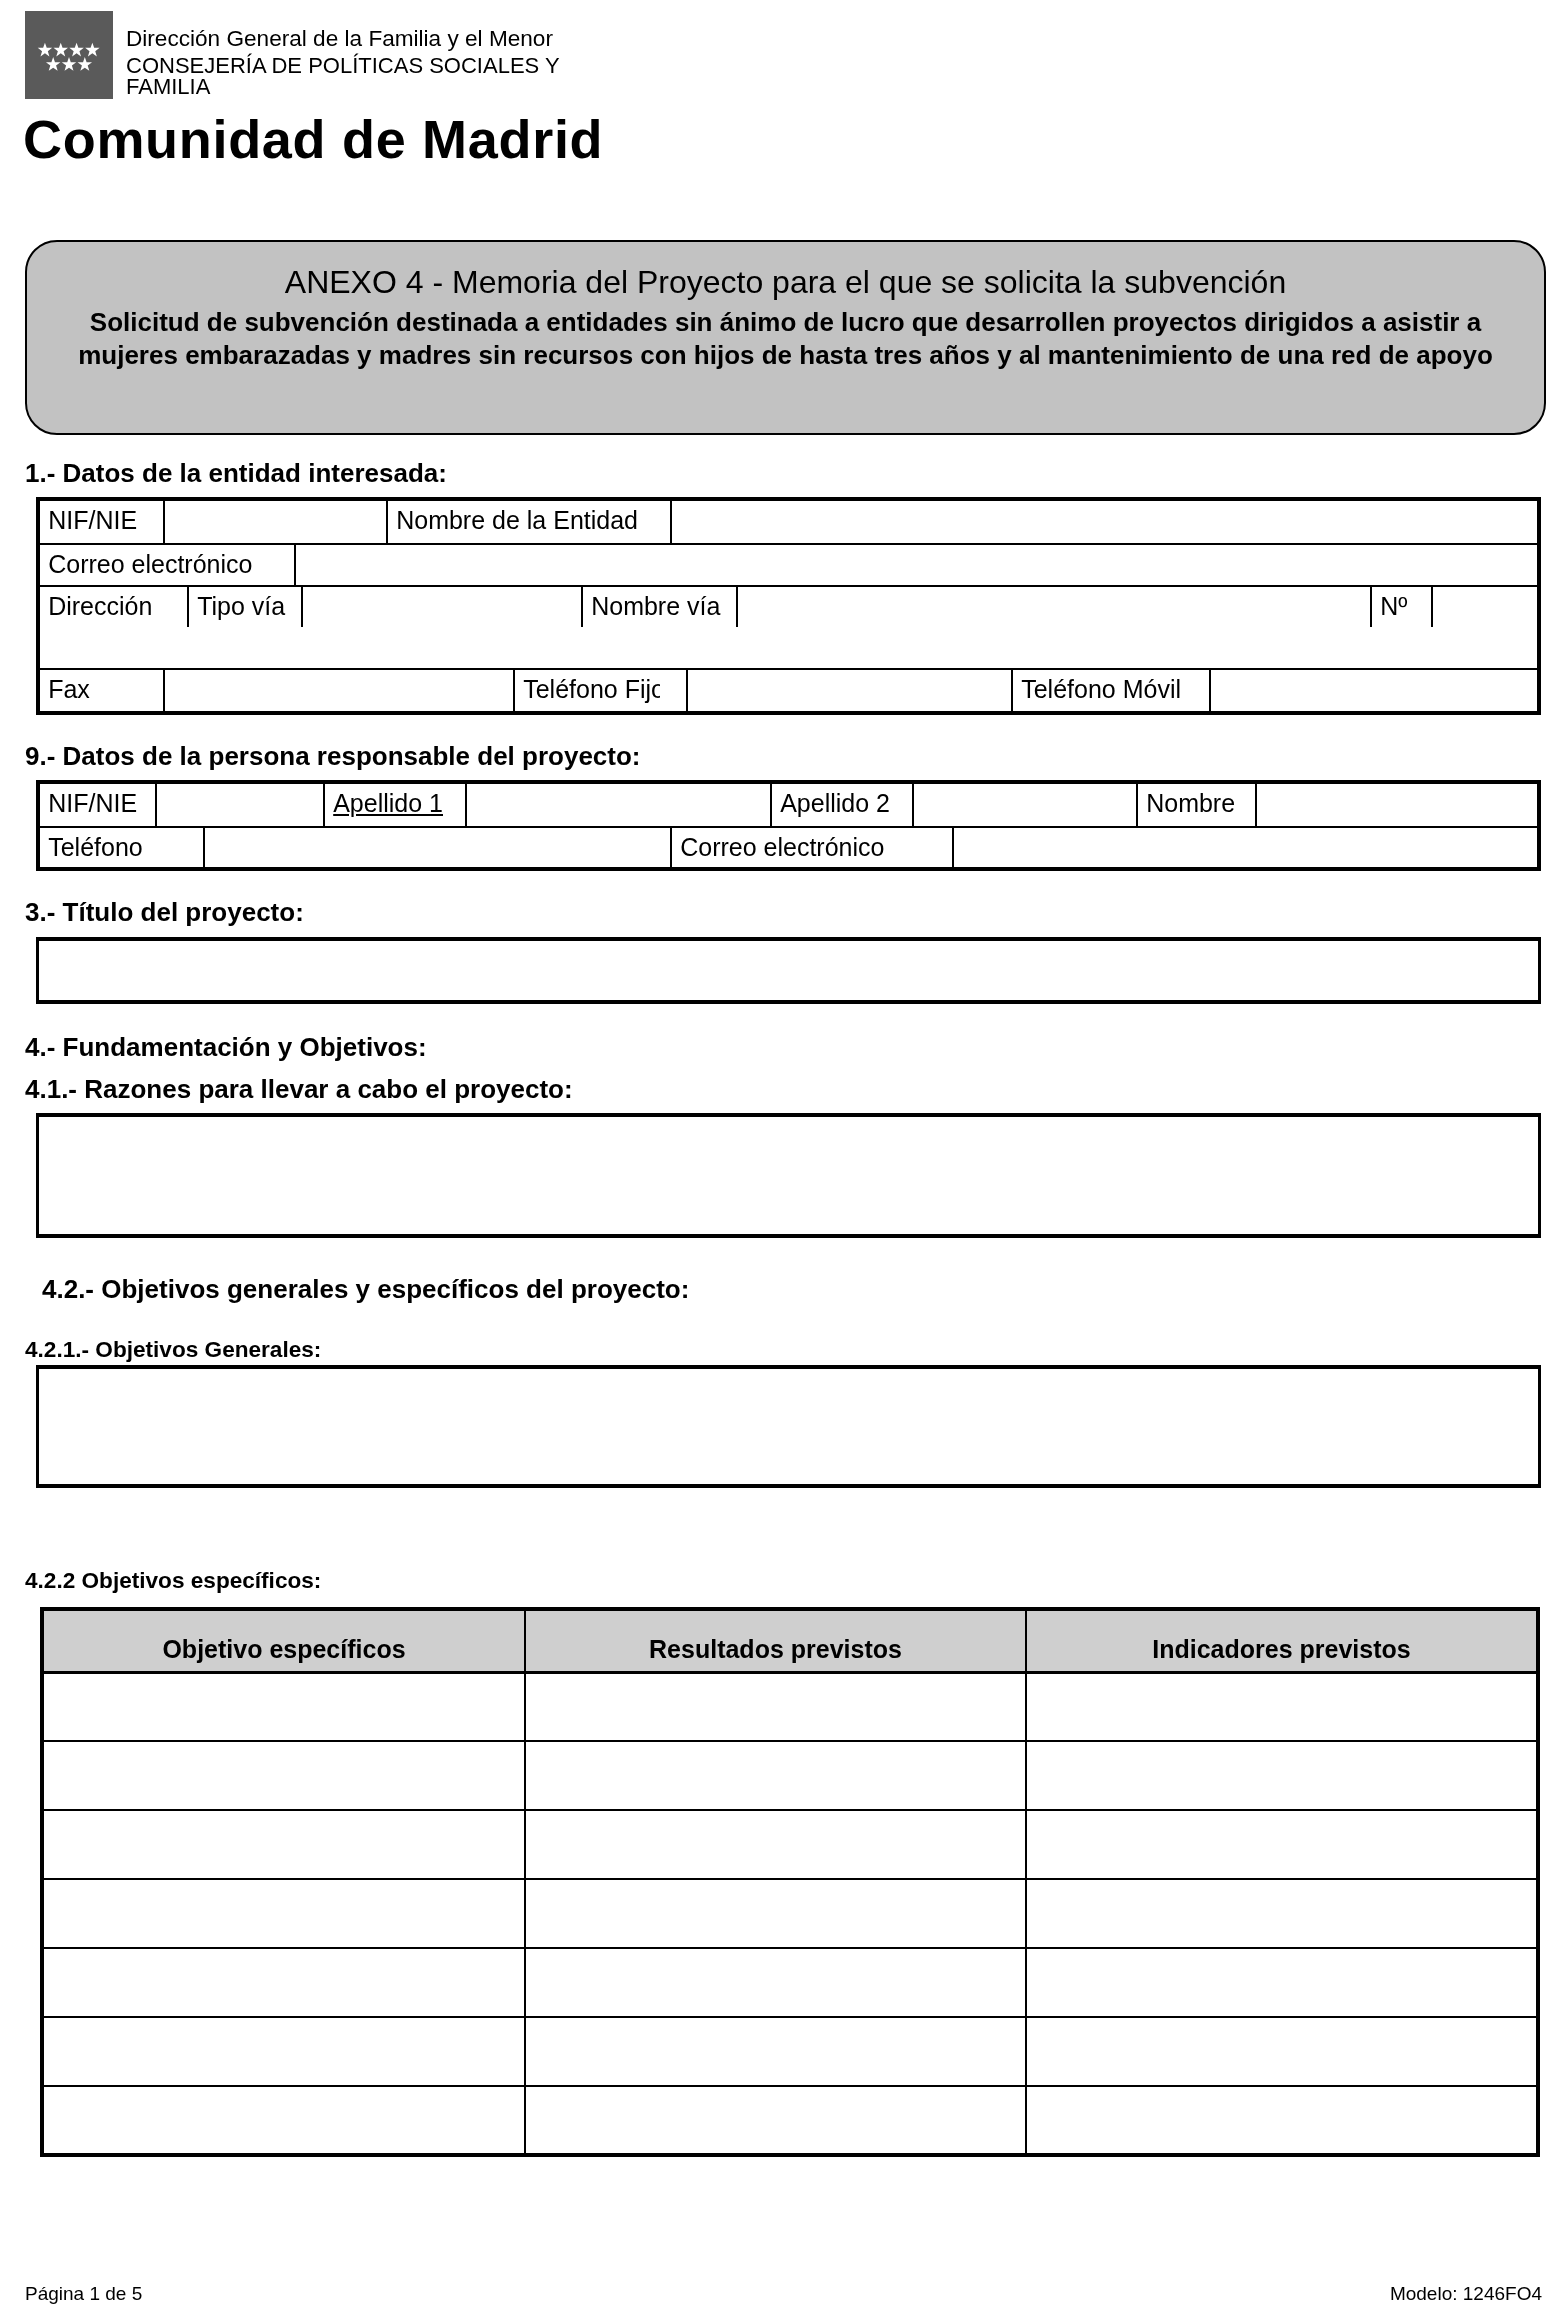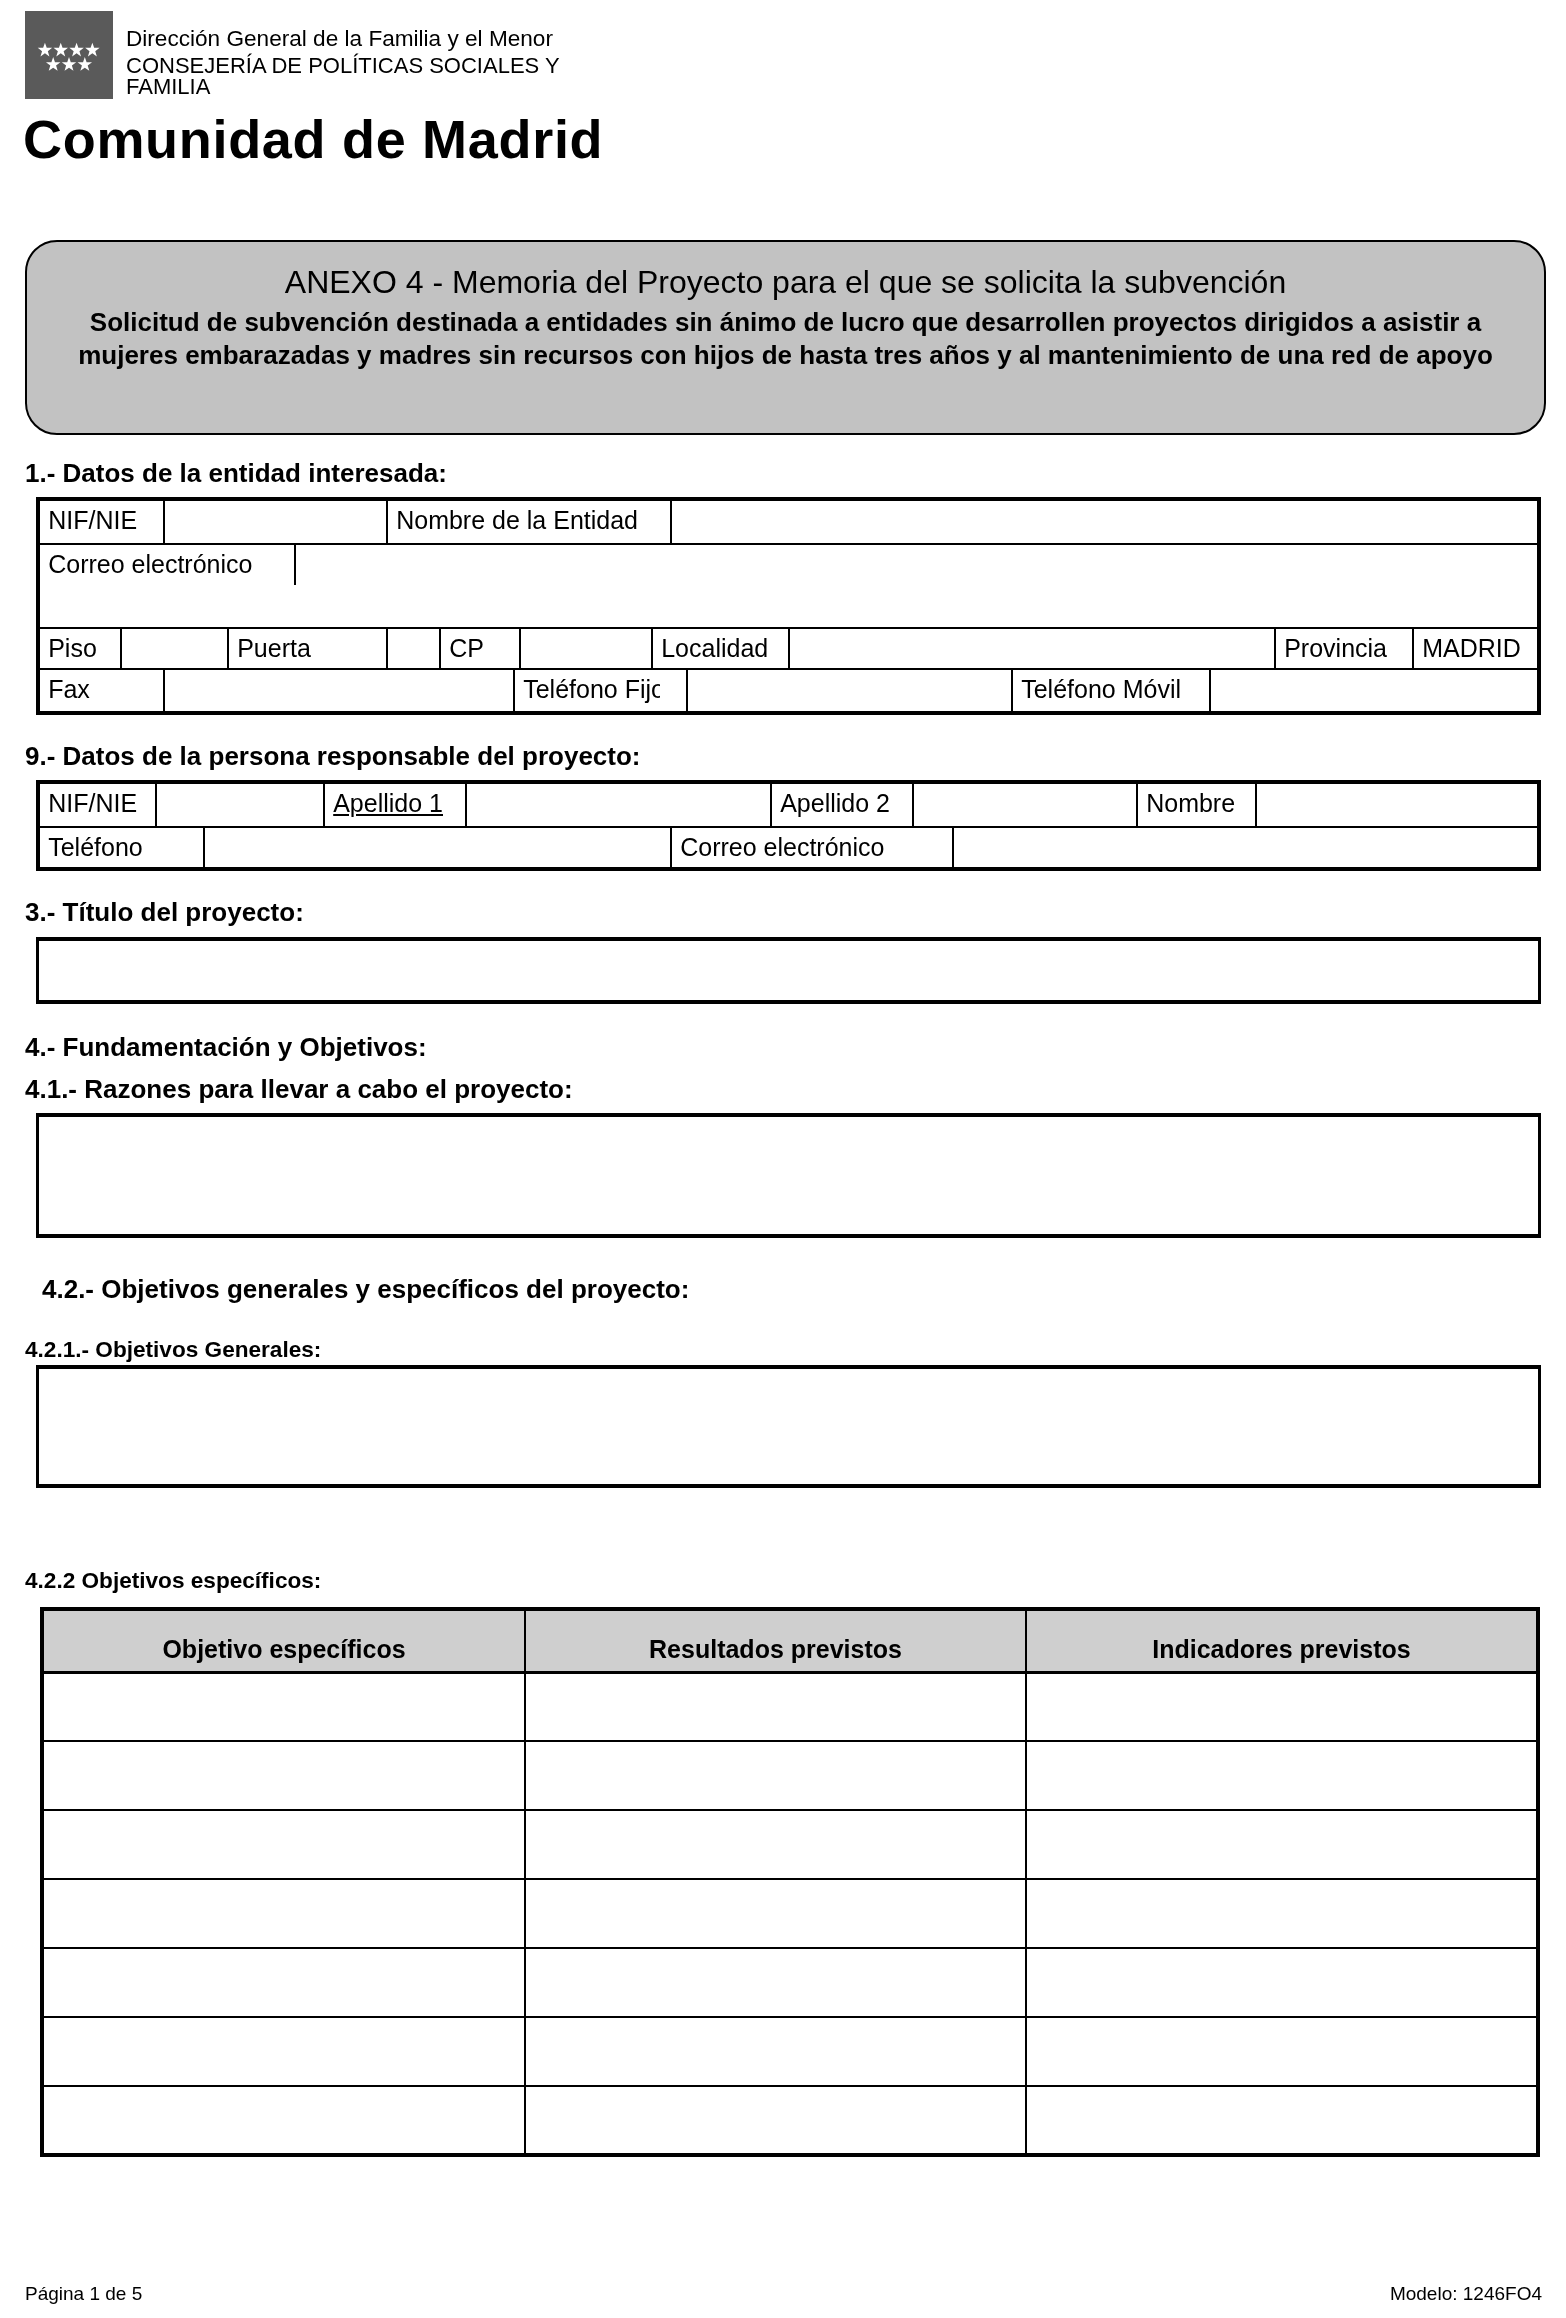--- a/index.html
+++ b/index.html
@@ -75,33 +75,30 @@
     <div class="cell input" style="left:123px; width:223px;"></div>
     <div class="cell" style="left:346px; width:284px;">Nombre de la Entidad</div>
     <div class="cell input" style="left:630px; right:0;"></div>
   </div>
 
   <div class="row" style="top:42px; height:42px;">
     <div class="cell first" style="left:0; width:254px;">Correo electrónico</div>
     <div class="cell input" style="left:254px; right:0;"></div>
   </div>
 
+  <div class="row" style="top:84px; height:42px;">
+    <div class="cell first" style="left:0; width:147px;">Dirección</div>
+    <div class="cell" style="left:147px; width:114px;">Tipo vía</div>
+    <div class="cell input" style="left:261px; width:279px;"></div>
+    <div class="cell" style="left:541px; width:156px;">Nombre vía</div>
+    <div class="cell input" style="left:696px; width:634px;"></div>
+    <div class="cell" style="left:1330px; width:61px;">Nº</div>
+    <div class="cell input" style="left:1391px; right:0;"></div>
+  </div>
 
-  <div class="row" style="top:126px; height:42px;">
-    <div class="cell first" style="left:0; width:80px;">Piso</div>
-    <div class="cell input" style="left:80px; width:108px;"></div>
-    <div class="cell" style="left:187px; width:158px;">Puerta</div>
-    <div class="cell input" style="left:346px; width:54px;"></div>
-    <div class="cell" style="left:399px; width:80px;">CP</div>
-    <div class="cell input" style="left:479px; width:132px;"></div>
-    <div class="cell" style="left:611px; width:137px;">Localidad</div>
-    <div class="cell input" style="left:748px; width:486px;"></div>
-    <div class="cell" style="left:1234px; width:138px;">Provincia</div>
-    <div class="cell input" style="left:1372px; right:0;">MADRID</div>
-  </div>
 
   <div class="row" style="top:167px; height:43px;">
     <div class="cell first" style="left:0; width:123px;">Fax</div>
     <div class="cell input" style="left:123px; width:350px;"></div>
     <div class="cell" style="left:473px; width:147px;">Teléfono Fijo</div>
     <div class="cell input" style="left:646px; width:326px;"></div>
     <div class="cell" style="left:971px; width:198px;">Teléfono Móvil</div>
     <div class="cell input" style="left:1169px; right:0;"></div>
   </div>
 </div>

